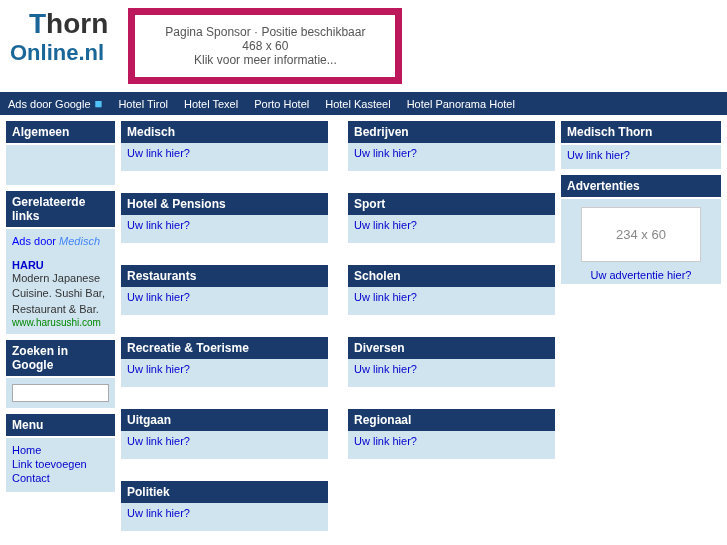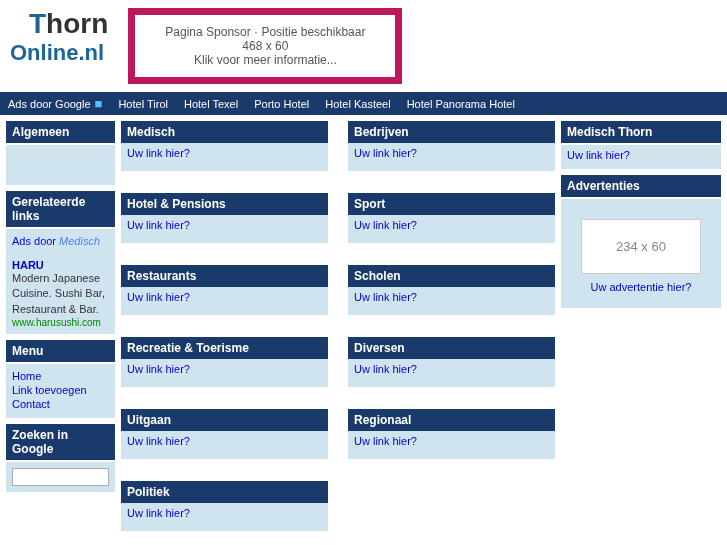--- a/index.html
+++ b/index.html
@@ -45,21 +45,21 @@
     .category-body { background: #d0e4f0; padding: 4px 6px; font-size: 11px; min-height: 28px; }
     .category-body a { color: #00c; text-decoration: none; }
 
     
     #right-sidebar { width: 160px; flex-shrink: 0; }
     .right-header { background: #1a3a6b; color: #fff; font-weight: bold; font-size: 12px; padding: 4px 6px; margin-bottom: 2px; }
     .right-section { margin-bottom: 6px; }
     .right-content { background: #d0e4f0; padding: 4px 6px; font-size: 11px; min-height: 24px; }
     .right-content a { color: #00c; text-decoration: none; }
     .ad-box { background: #fff; border: 1px solid #ccc; width: 120px; height: 55px; display: flex; align-items: center; justify-content: center; font-size: 13px; color: #888; margin: 6px auto; }
-    .advertenties-section { background: #d0e4f0; padding: 14px; text-align: center; }
+    .advertenties-section { background: #d0e4f0; padding: 2px; text-align: center; }
     .advertenties-section a { color: #00c; font-size: 11px; text-decoration: none; }
   </style>
 </head>
 <body>
 
 <div id="header">
   <div id="logo">
     <div class="logo-thorn">
       <span class="t">T</span><span class="rest">horn</span>
     </div>
@@ -101,34 +101,34 @@
         <br>
         <a href="#">
           <span class="haru-title">HARU</span>
         </a>
         <div class="haru-desc">Modern Japanese Cuisine. Sushi Bar, Restaurant &amp; Bar.</div>
         <a href="#" class="haru-url">www.harusushi.com</a>
       </div>
     </div>
 
     <div class="sidebar-section">
+      <div class="sidebar-section-header">Zoeken in Google</div>
+      <div class="search-box">
+        <input type="text" placeholder="" style="">
+      </div>
+    </div>
+
+    <div class="sidebar-section">
       <div class="sidebar-section-header">Menu</div>
       <div class="menu-links">
         <a href="#">Home</a>
         <a href="#">Link toevoegen</a>
         <a href="#">Contact</a>
       </div>
     </div>
-
-    <div class="sidebar-section">
-      <div class="sidebar-section-header">Zoeken in Google</div>
-      <div class="search-box">
-        <input type="text" placeholder="" style="">
-      </div>
-    </div>
   </div>
 
   <div id="content">
     <div class="content-grid">
 
       <div class="category-block">
         <div class="category-header">Medisch</div>
         <div class="category-body">
           <a href="#">Uw link hier?</a>
         </div>

